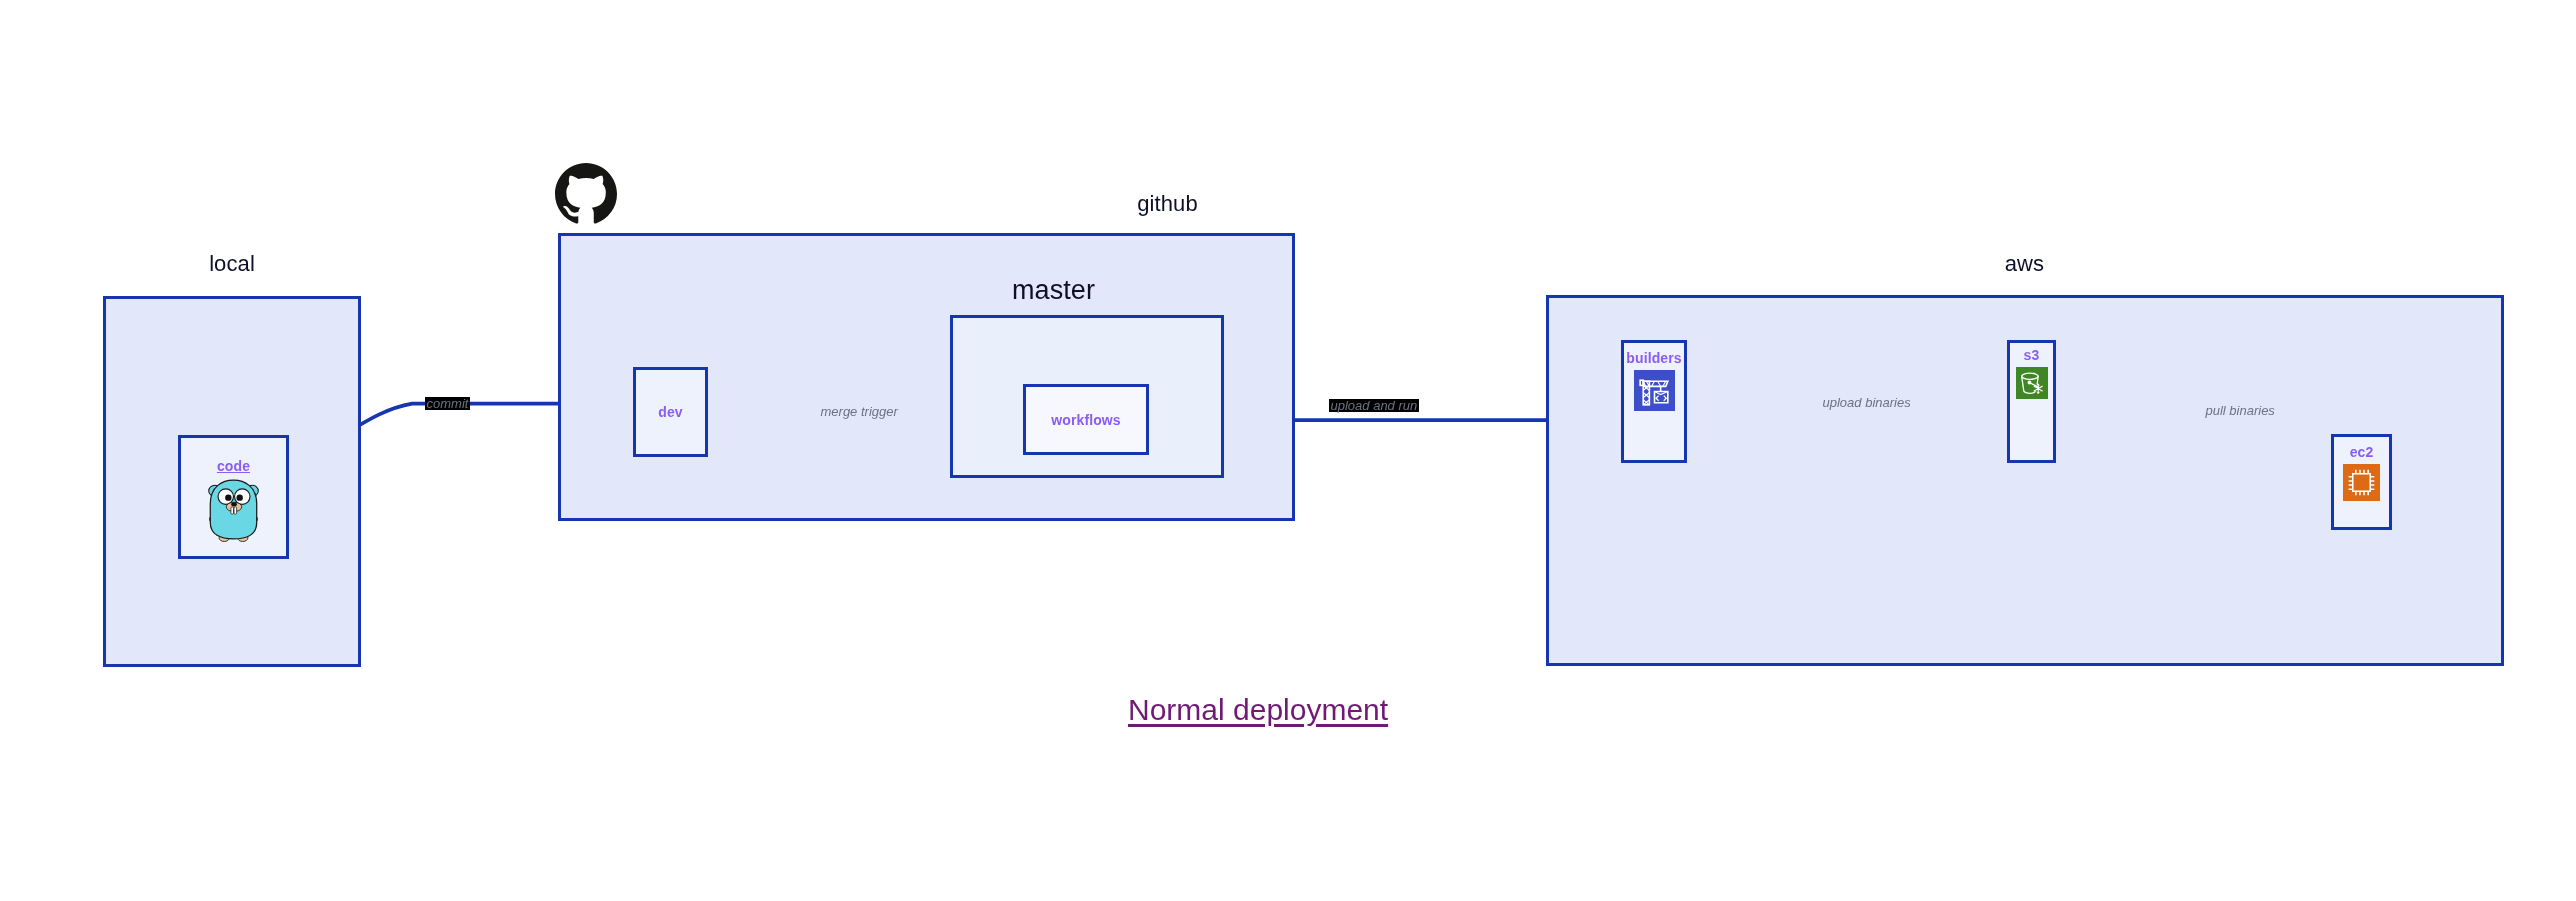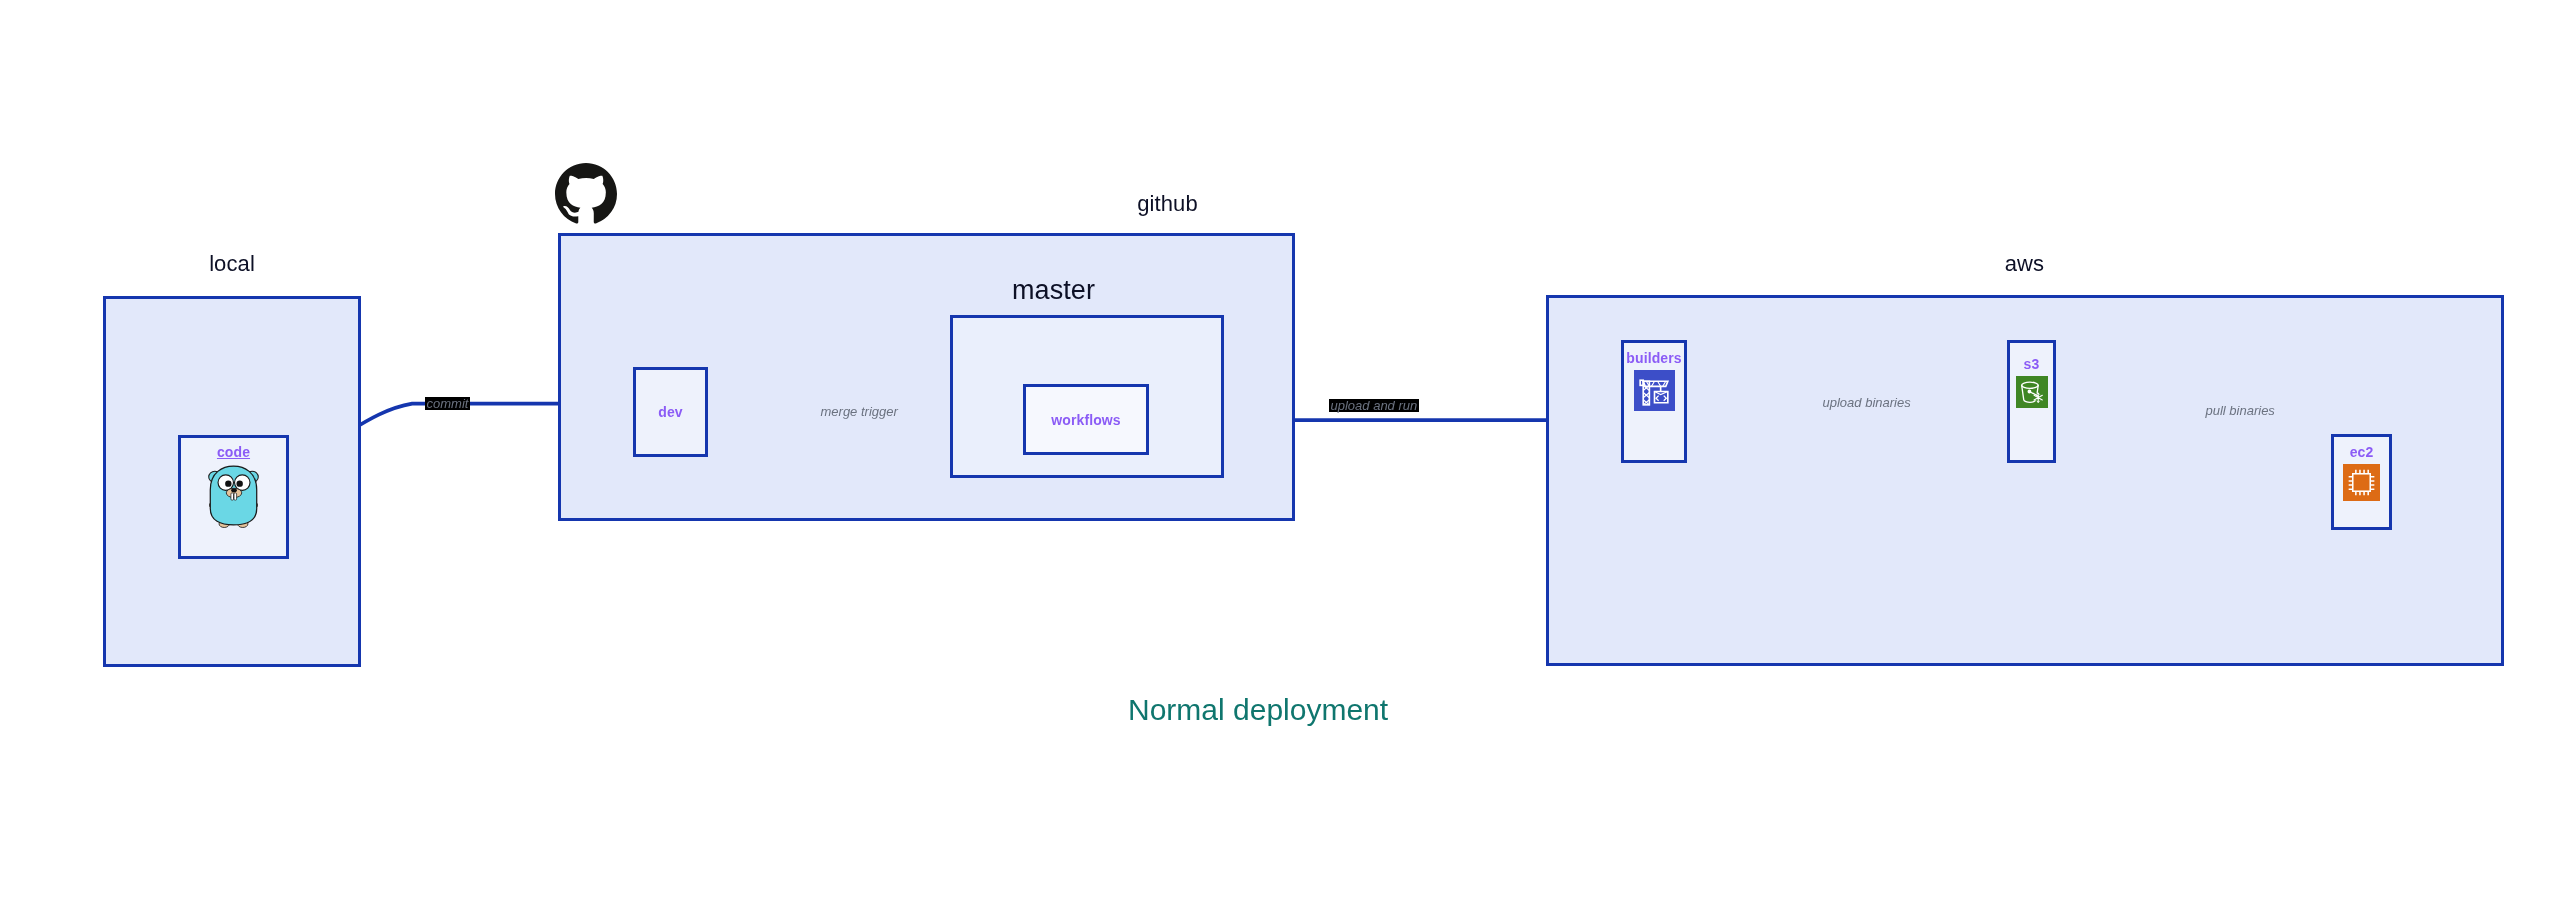--- a/index.html
+++ b/index.html
@@ -79,23 +79,24 @@
   #edges {
     position: absolute;
     left: 0; top: 0;
     width: 2604px;
     height: 902px;
     pointer-events: none;
   }
 
   .title {
     position: absolute;
-    color: #0f766e;
+    color: #701a75;
     font-size: 30px;
     font-weight: 400;
+    text-decoration: underline;
     text-underline-offset: 4.1px;
     white-space: nowrap;
   }
 
   
   .icon-sq {
     position: relative;
     display: block;
   }
   .gopher { position: relative; }
@@ -121,21 +122,21 @@
     <path d="M 3390,779 L 3900,779" fill="none" stroke="#1536ae" stroke-width="7" marker-end="url(#arrow)"></path>
 
     <path d="M 4076,779 C 4200,782 4270,810 4330,843 C 4420,893 4490,930 4540,957" fill="none" stroke="#1536ae" stroke-width="7" marker-end="url(#arrow)"></path>
   </svg>
 
   <div class="cluster-label" style="left:103px; top:251px; width:258px;">local</div>
 
   <div class="cluster" style="left:103px; top:296px; width:258px; height:371px;"></div>
 
   <div class="leafbox" style="left:178px; top:435px; width:111px; height:124px;">
-    <div class="node-label" style="margin-top:6px;text-decoration:underline;">code</div>
+    <div class="node-label" style="margin-top:20px;text-decoration:underline;">code</div>
 
     <svg class="gopher" width="57" height="65" viewBox="0 0 110 126" style="margin-top:3.1px;">
 
       <ellipse cx="17" cy="80" rx="9" ry="6" fill="#e5c39a" stroke="#1a1a1a" stroke-width="1.6" transform="rotate(-25 17 80)"></ellipse>
       <ellipse cx="93" cy="80" rx="9" ry="6" fill="#e5c39a" stroke="#1a1a1a" stroke-width="1.6" transform="rotate(25 93 80)"></ellipse>
 
       <ellipse cx="37" cy="118" rx="10" ry="7" fill="#e5c39a" stroke="#1a1a1a" stroke-width="1.6"></ellipse>
       <ellipse cx="73" cy="118" rx="10" ry="7" fill="#e5c39a" stroke="#1a1a1a" stroke-width="1.6"></ellipse>
 
       <ellipse cx="19" cy="27" rx="12" ry="11" fill="#6ad7e5" stroke="#1a1a1a" stroke-width="2"></ellipse>
@@ -206,21 +207,21 @@
 
         <path d="M40 42 L66 42 L66 64 L40 64 Z"></path>
         <path d="M40 42 L52 48 L66 42" stroke-width="2.1"></path>
 
         <path d="M48 50 L43 55 L48 60 M58 50 L63 55 L58 60" stroke-width="2.6"></path>
       </g>
     </svg>
   </div>
 
   <div class="leafbox" style="left:2007px; top:340px; width:49px; height:123px;">
-    <div class="node-label" style="margin-top:13px;">s3</div>
+    <div class="node-label" style="margin-top:4px;">s3</div>
     <svg class="icon-sq" width="32" height="32" viewBox="0 0 62 62" style="margin-top:4.1px;">
       <rect x="0" y="0" width="62" height="62" fill="#3f8624"></rect>
       <g fill="none" stroke="#ffffff" stroke-width="2.6" stroke-linecap="round">
 
         <ellipse cx="27" cy="18" rx="16" ry="6"></ellipse>
         <path d="M11 18 L15 46 C15 49 22 51 27 51 C31 51 35 50 37 48"></path>
         <path d="M43 18 L41 33"></path>
 
         <path d="M26 30 L43 39"></path>
         <circle cx="26" cy="30" r="2.4" fill="#ffffff"></circle>

